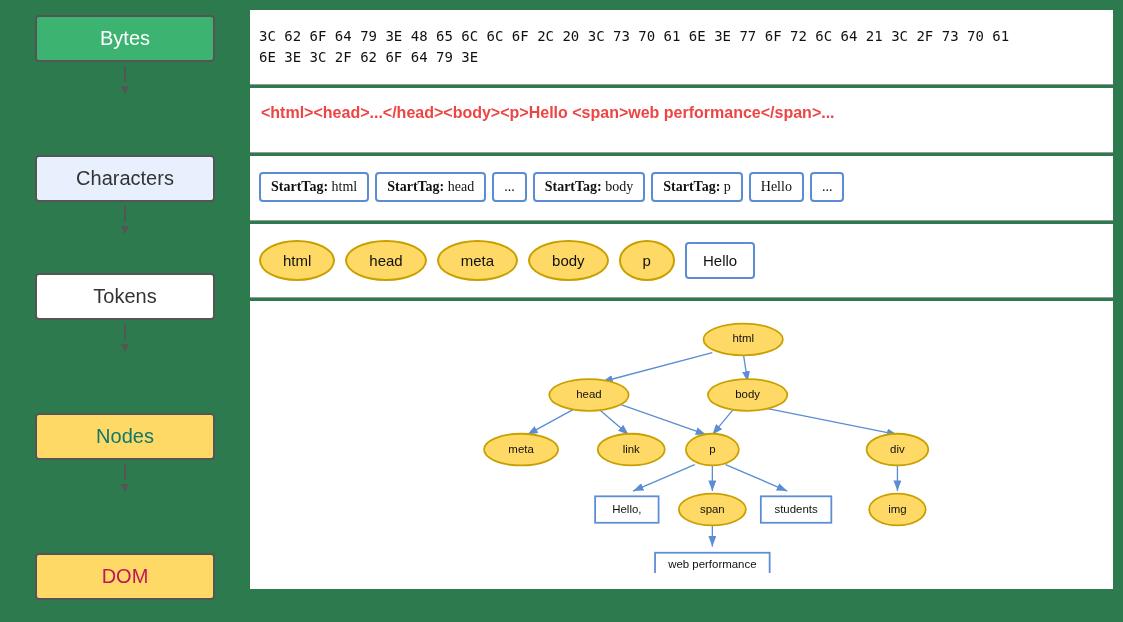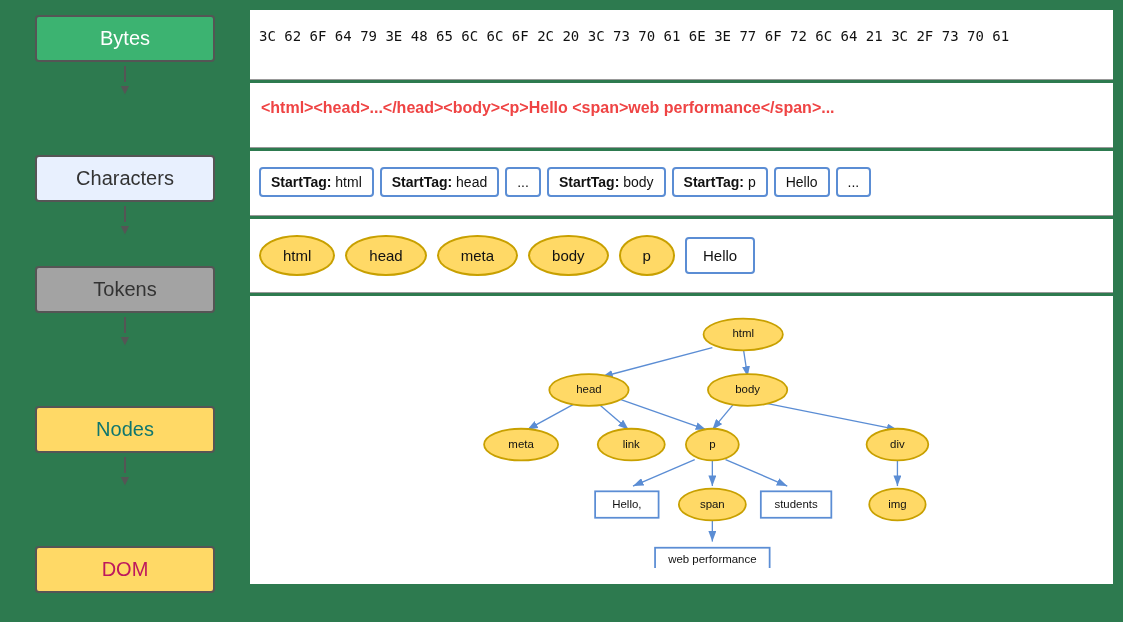--- a/index.html
+++ b/index.html
@@ -34,23 +34,23 @@
       background: #3cb371;
       color: white;
       margin-top: 5px;
     }
     .box-characters {
       background: #e8f0fe;
       color: #333;
       margin-top: 55px;
     }
     .box-tokens {
-      background: #a3a3a3;
+      background: #ffffff;
       color: #333;
-      margin-top: 26px;
+      margin-top: 33px;
     }
     .box-nodes {
       background: #ffd966;
       color: #0f766e;
       margin-top: 55px;
     }
     .box-dom {
       background: #ffd966;
       color: #be185d;
       margin-top: 55px;
@@ -218,21 +218,21 @@
 
     .pipeline-item {
       display: flex;
       flex-direction: column;
       align-items: center;
     }
 
     
     .sec-bytes { min-height: 70px; background: white; }
     .sec-chars { min-height: 65px; background: white; }
-    .sec-tokens { min-height: 65px; background: white; }
+    .sec-tokens { min-height: 65px; background: white; font-family: Liberation Serif, serif; }
     .sec-nodes { min-height: 65px; background: white; }
     .sec-dom { min-height: 240px; background: white; }
 
     .right-col .section { background: white; }
   </style>
 </head>
 <body>
 
 <div class="main-container">
 
@@ -266,20 +266,21 @@
         <span>DOM</span>
       </div>
     </div>
   </div>
 
   <div class="right-col">
 
     <div class="section sec-bytes">
       <div class="bytes-text">
         <span>3C 62 6F 64 79 3E 48 65 6C 6C 6F 2C 20 3C 73 70 61 6E 3E 77 6F 72 6C 64 21 3C 2F 73 70 61</span><br>
+        <span>6E 3E 3C 2F 62 6F 64 79 3E</span>
       </div>
     </div>
 
     <div class="section sec-chars">
       <div class="chars-text">
         <strong>&lt;html&gt;&lt;head&gt;...&lt;/head&gt;&lt;body&gt;&lt;p&gt;Hello &lt;span&gt;web performance&lt;/span&gt;...</strong>
       </div>
     </div>
 
     <div class="section sec-tokens">

